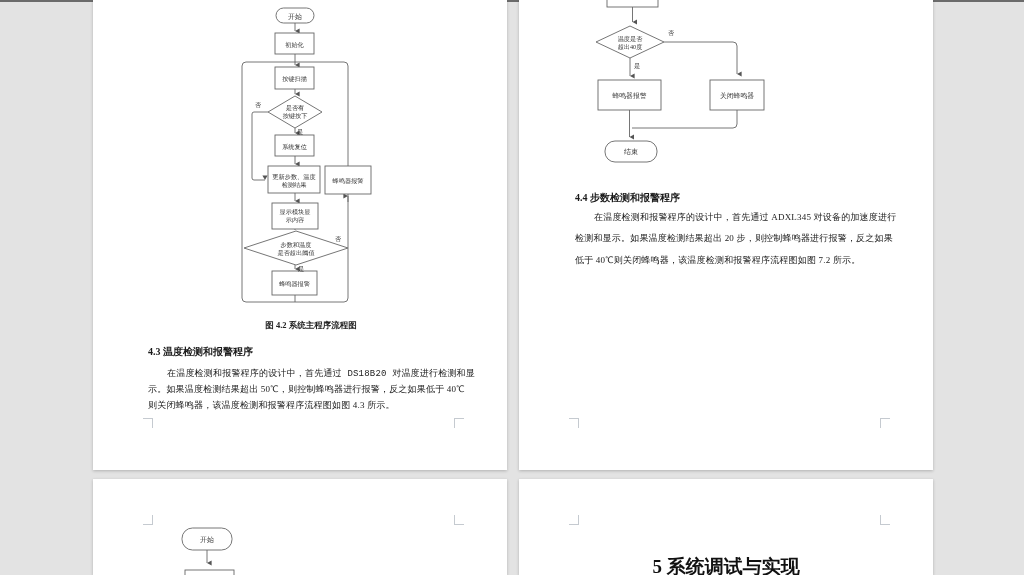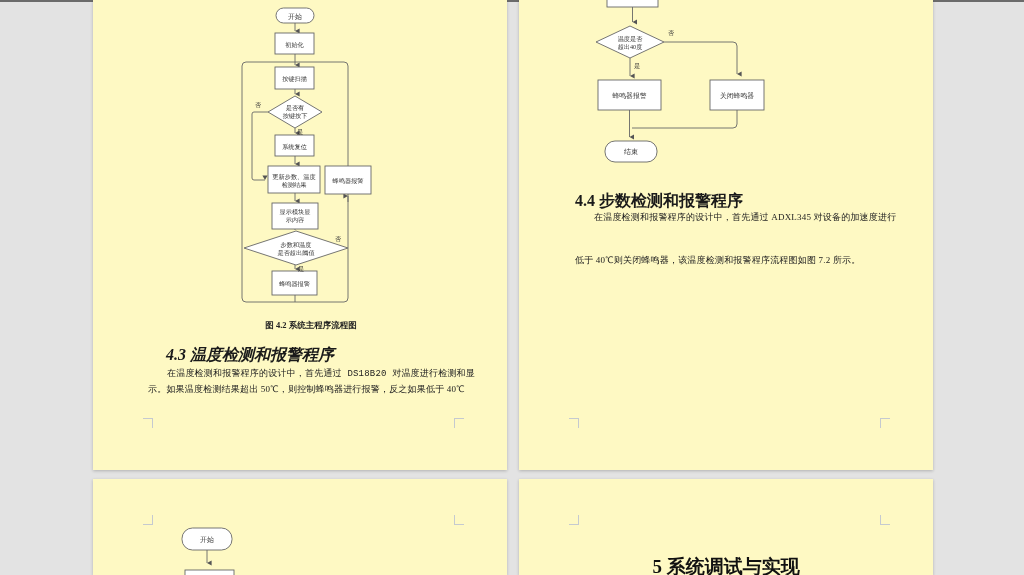--- a/index.html
+++ b/index.html
@@ -4,41 +4,41 @@
 <style>
   html,body{margin:0;padding:0;}
   body{
     width:1024px;height:575px;overflow:hidden;
     background:#e3e3e3;
     font-family:"Liberation Serif", serif;
     position:relative;
   }
   .top-border{position:absolute;left:0;top:0;width:1024px;height:2px;background:#6b6b6b;}
   .page{
-    position:absolute;background:#fef9c3;width:414px;overflow:hidden;
+    position:absolute;background:#ffffff;width:414px;overflow:hidden;
     box-shadow:0 1px 3px rgba(0,0,0,.22);
   }
   #page17{left:93px;top:0;height:470px;}
   #page18{left:519px;top:0;height:470px;}
   #page19{left:93px;top:479px;height:96px;}
   #page20{left:519px;top:479px;height:96px;}
   .flow-svg{position:absolute;left:0;top:0;}
   svg text{
     font-family:"Liberation Serif", serif;
     fill:#333;text-anchor:middle;
   }
   .f62{font-size:6.2px;}
   .f68{font-size:6.8px;}
   .f70{font-size:7px;}
   .caption{
     position:absolute;font-size:8.5px;color:#222;text-align:center;
   }
   .caption.bold{font-weight:bold;}
   .sec-heading{
-    position:absolute;font-weight:bold;font-size:16px;color:#1a1a1a;white-space:nowrap;
+    position:absolute;font-weight:bold;font-size:10px;color:#1a1a1a;white-space:nowrap;
   }
   .body-line{
     position:absolute;font-size:9px;color:#222;white-space:nowrap;letter-spacing:.2px;
   }
   .indent{padding-left:19px;}
   .chapter-heading{
     position:absolute;left:0;width:414px;text-align:center;
     font-weight:bold;font-size:19px;color:#111;
   }
   .page-num{
@@ -107,23 +107,24 @@
     <text class="f62" x="202" y="222">示内容</text>
     <text class="f62" x="203" y="246.5">步数和温度</text>
     <text class="f62" x="203" y="254.5">是否超出阈值</text>
     <text class="f62" x="245" y="241">否</text>
     <text class="f62" x="208" y="270.5">是</text>
     <text class="f62" x="201.5" y="285.5">蜂鸣器报警</text>
   </svg>
 
   <div class="caption bold" style="left:0;width:436px;top:320px;">图 4.2 系统主程序流程图</div>
 
-  <div class="sec-heading" style="left:73px;top:345px;font-style:italic;">4.3 温度检测和报警程序</div>
+  <div class="sec-heading" style="left:55px;top:345px;">4.3 温度检测和报警程序</div>
   <div class="body-line indent" style="left:55px;top:367px;font-family:Liberation Mono, monospace;">在温度检测和报警程序的设计中，首先通过 DS18B20 对温度进行检测和显</div>
   <div class="body-line" style="left:55px;top:383px;">示。如果温度检测结果超出 50℃，则控制蜂鸣器进行报警，反之如果低于 40℃</div>
+  <div class="body-line" style="left:55px;top:399px;">则关闭蜂鸣器，该温度检测和报警程序流程图如图 4.3 所示。</div>
 
   <div class="mark mk-bl"></div>
   <div class="mark mk-br"></div>
   <div class="page-num">17</div>
 </div>
 
 <div class="page" id="page18">
   <svg class="flow-svg" width="414" height="190" viewBox="0 0 414 190">
     <defs>
       <marker id="a18" markerWidth="6" markerHeight="6" refX="2.6" refY="4.6" orient="auto-start-reverse" markerUnits="userSpaceOnUse">
@@ -148,20 +149,21 @@
     <text class="f62" x="152" y="35">否</text>
     <text class="f62" x="118" y="68">是</text>
     <text class="f68" x="110.5" y="97.5">蜂鸣器报警</text>
     <text class="f68" x="218" y="97.5">关闭蜂鸣器</text>
     <text class="f70" x="112" y="154">结束</text>
   </svg>
 
 
   <div class="sec-heading" style="left:56px;top:191px;">4.4 步数检测和报警程序</div>
   <div class="body-line indent" style="left:56px;top:211px;">在温度检测和报警程序的设计中，首先通过 ADXL345 对设备的加速度进行</div>
+  <div class="body-line" style="left:56px;top:232px;">检测和显示。如果温度检测结果超出 20 步，则控制蜂鸣器进行报警，反之如果</div>
   <div class="body-line" style="left:56px;top:254px;">低于 40℃则关闭蜂鸣器，该温度检测和报警程序流程图如图 7.2 所示。</div>
 
   <div class="mark mk-bl"></div>
   <div class="mark mk-br"></div>
   <div class="page-num">18</div>
 </div>
 
 <div class="page" id="page19">
   <svg class="flow-svg" width="414" height="96" viewBox="0 0 414 96">
     <defs>

